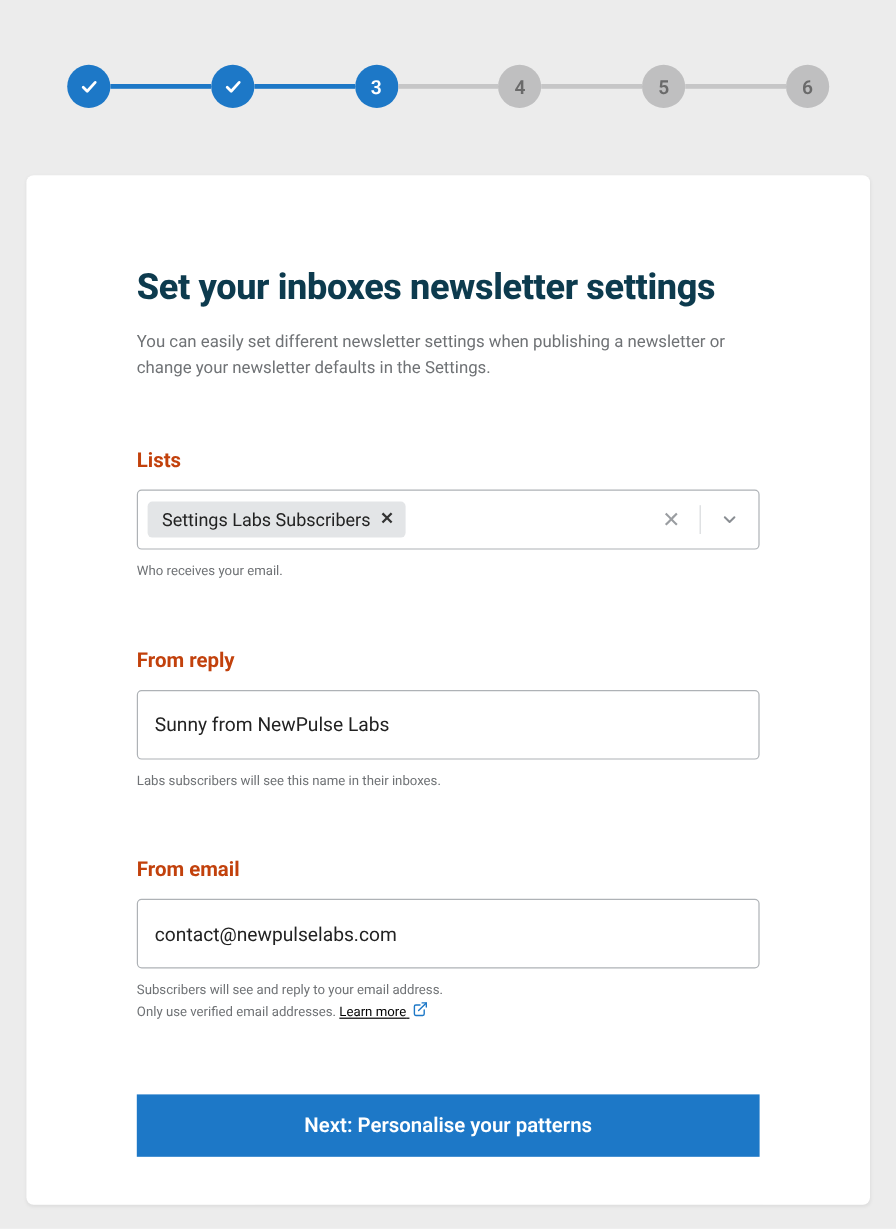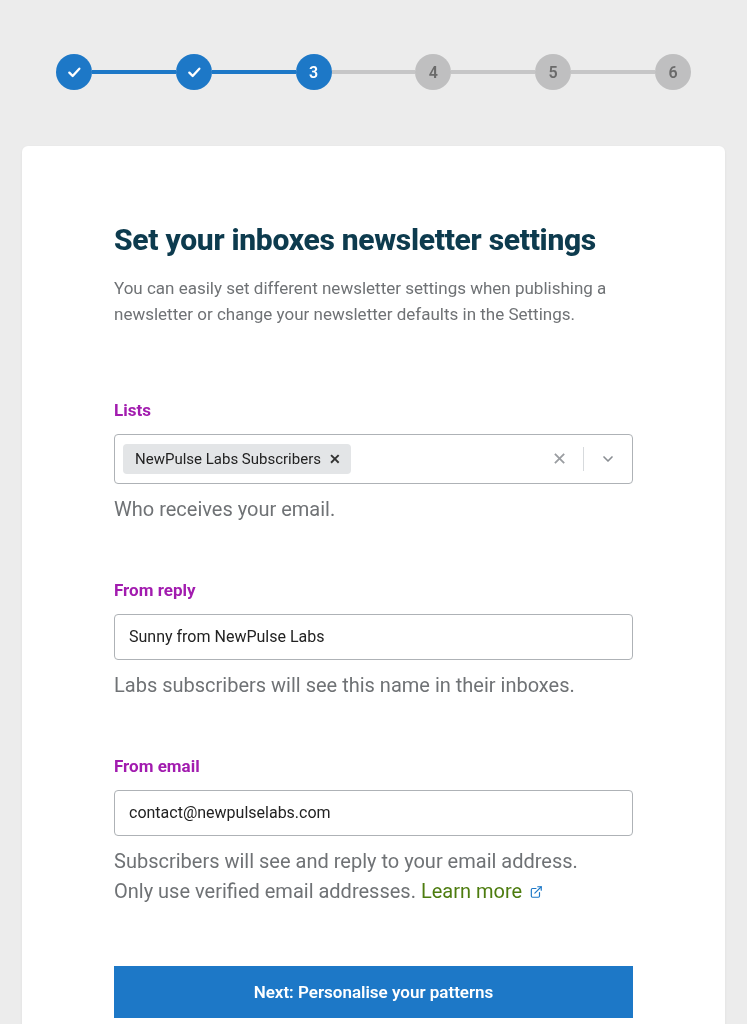--- a/index.html
+++ b/index.html
@@ -57,35 +57,35 @@
     }
     h1 {
       color: #0d3b4e;
       font-size: 30px;
       font-weight: 800;
       margin-bottom: 18px;
       letter-spacing: -0.3px;
     }
     .subtitle {
       color: #6f7275;
-      font-size: 17px;
+      font-size: 14px;
       line-height: 1.55;
-      margin-bottom: 72px;
+      margin-bottom: 56px;
     }
     .field-group {
       margin-bottom: 56px;
     }
     .field-group:last-of-type {
       margin-bottom: 60px;
       margin-top: 27px;
     }
     .field-label {
       font-size: 17px;
       font-weight: 700;
-      color: #a21caf;
+      color: #c2410c;
       margin-bottom: 14px;
       display: block;
     }
     .tag-select {
       border: 1px solid #aeb2b6;
       border-radius: 4px;
       display: flex;
       align-items: center;
       padding: 7px 8px;
       gap: 6px;
@@ -122,36 +122,37 @@
     }
     .chevron {
       padding: 0 8px 0 10px;
       cursor: pointer;
       display:flex;
       align-items:center;
     }
     .chevron svg { width: 16px; height: 16px; }
     .helper {
       color: #6f7275;
-      font-size: 20px;
+      font-size: 11px;
       margin-top: 10px;
       line-height: 1.5;
     }
     .text-input {
       width: 100%;
       border: 1px solid #aeb2b6;
       border-radius: 4px;
-      padding: 4px 14px;
+      padding: 28px 14px;
       font-size: 16px;
       color: #222;
       height: 46px;
       font-family: inherit;
     }
     .link {
-      color: #4d7c0f;
+      color: #000000;
+      text-decoration: underline;
       cursor: pointer;
     }
     .ext-icon {
       display: inline-block;
       width: 14px;
       height: 14px;
       vertical-align: -1px;
       margin-left: 2px;
     }
     .primary-btn {
@@ -193,21 +194,21 @@
 </div>
 
 <div class="card">
   <h1>Set your inboxes newsletter settings</h1>
   <p class="subtitle">You can easily set different newsletter settings when publishing a newsletter or change your newsletter defaults in the Settings.</p>
 
   <div class="field-group">
     <label class="field-label">Lists</label>
     <div class="tag-select">
       <span class="tag">
-        <span>NewPulse Labs Subscribers</span>
+        <span>Settings Labs Subscribers</span>
         <span class="tag-remove">✕</span>
       </span>
       <span class="tag-spacer"></span>
       <span class="clear-x">✕</span>
       <span class="divider-v"></span>
       <span class="chevron">
         <svg viewBox="0 0 24 24" fill="none" stroke="#8a8e93" stroke-width="2.5" stroke-linecap="round" stroke-linejoin="round">
             <polyline points="6,9 12,15 18,9"></polyline>
           </svg>
       </span>

